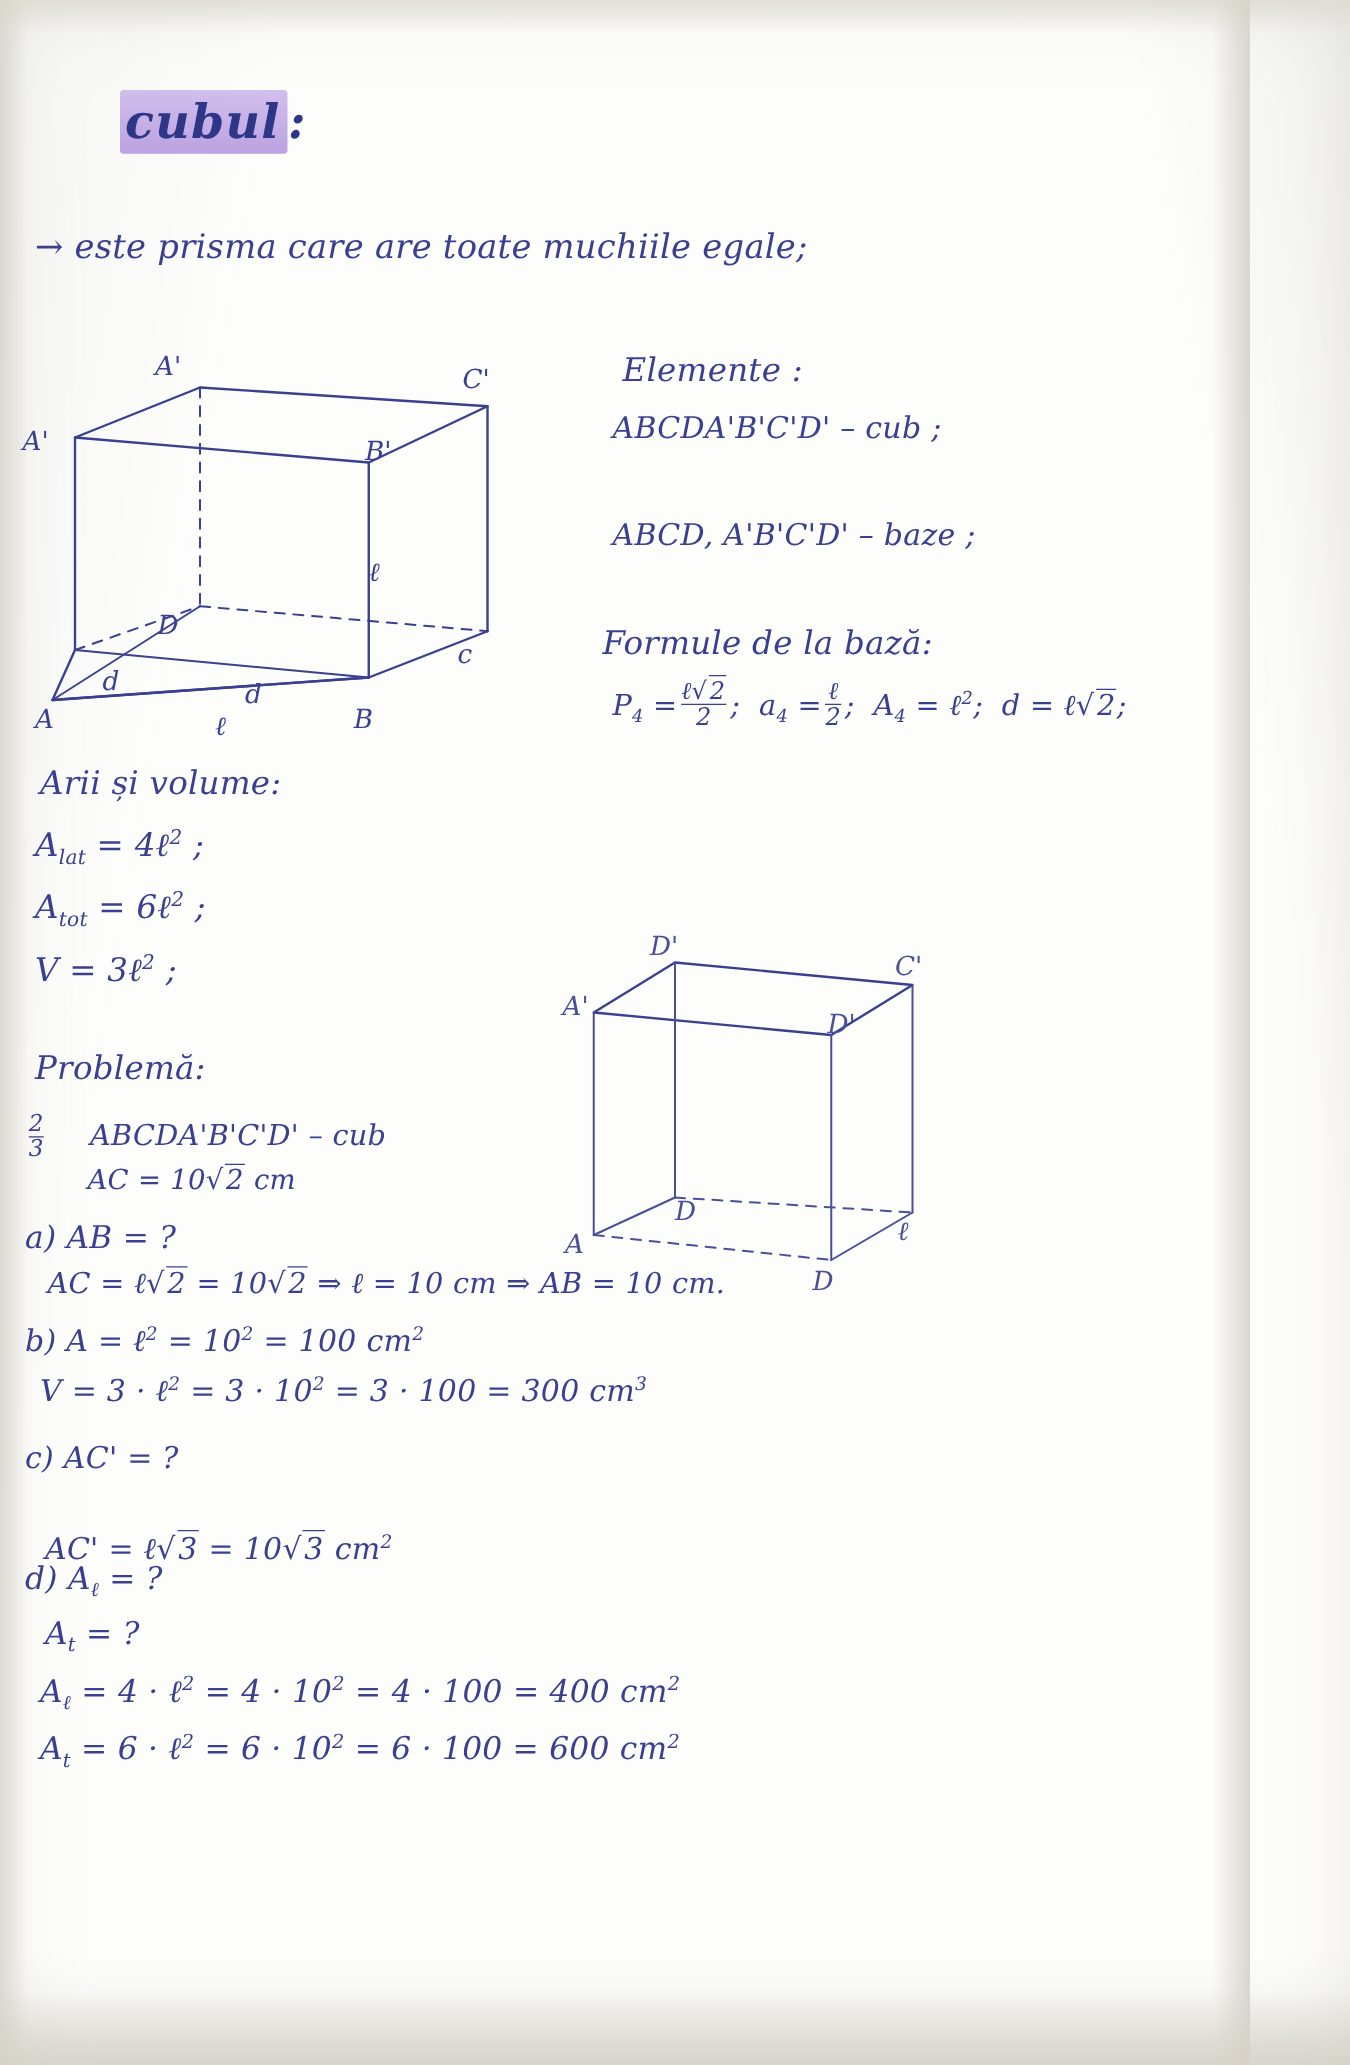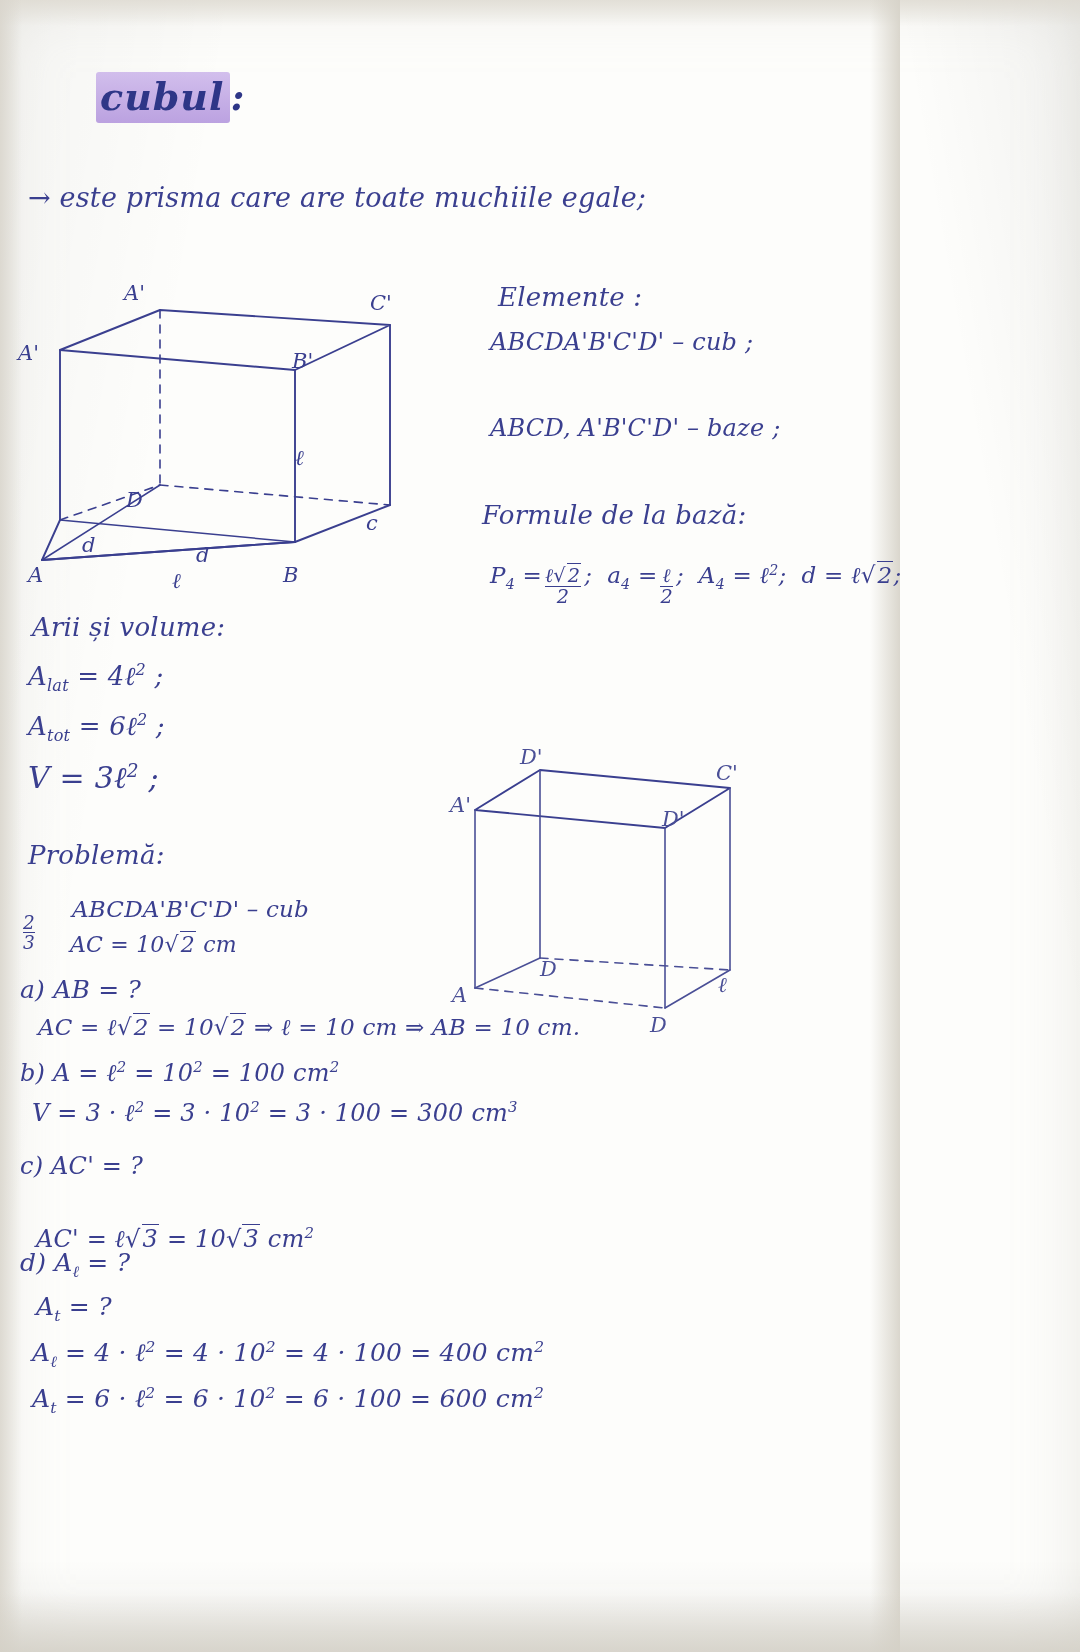--- a/index.html
+++ b/index.html
@@ -9,21 +9,21 @@
   body {
     width: 1080px;
     height: 1652px;
     background: #e9e6df;
     font-family: "DejaVu Sans", sans-serif;
     overflow: hidden;
   }
   .page {
     position: absolute;
     left: 0; top: 0;
-    width: 900px;
+    width: 1000px;
     height: 1652px;
     background:
       radial-gradient(ellipse at 70% 10%, #ffffff 0%, #fbfaf7 45%, #f2f0ea 100%);
   }
   
   .sheet {
     position: absolute;
     left: -8px;
     top: -6px;
     width: 1096px;
@@ -90,21 +90,21 @@
   .elem-head  { left: 498px; top: 282px;  font-size: 26px; }
   .elem-1     { left: 490px; top: 328px;  font-size: 24px; }
   .elem-2     { left: 490px; top: 372px;  font-size: 24px; }
   .elem-3     { left: 490px; top: 414px;  font-size: 24px; }
   .form-head  { left: 482px; top: 500px;  font-size: 26px; }
   .form-row   { left: 490px; top: 545px;  font-size: 23px; }
 
   .arii-head  { left: 32px;  top: 612px;  font-size: 26px; }
   .alat       { left: 28px;  top: 660px;  font-size: 26px; }
   .atot       { left: 28px;  top: 710px;  font-size: 26px; }
-  .vol        { left: 28px;  top: 760px;  font-size: 30px; font-style: italic; }
+  .vol        { left: 28px;  top: 760px;  font-size: 26px; font-style: italic; }
   .prob-head  { left: 28px;  top: 840px;  font-size: 26px; }
 
   .frac23     { left: 20px;  top: 892px;  font-size: 22px; }
   .prob-l1    { left: 72px;  top: 896px;  font-size: 23px; }
   .prob-l2    { left: 70px;  top: 932px;  font-size: 22px; }
 
   .qa         { left: 20px;  top: 975px;  font-size: 25px; }
   .qa1        { left: 38px;  top: 1014px; font-size: 23px; text-align: right; }
   .qb         { left: 20px;  top: 1058px; font-size: 24px; }
   .qb1        { left: 32px;  top: 1098px; font-size: 24px; }
@@ -124,21 +124,21 @@
   .frac {
     display: inline-block;
     text-align: center;
     vertical-align: middle;
     font-size: 0.84em;
     line-height: 1.05;
     margin: 0 3px;
     position: relative;
     top: -2px;
   }
-  .frac .num { display:block;margin-top:23px; }
+  .frac .num { display:block; }
   .frac .den { display:block; border-top: 1.4px solid #3a3f8f; }
 
   svg.fig { position: absolute; overflow: visible; }
   .fig path, .fig line, .fig polyline { fill: none; stroke: #3a3f8f; stroke-width: 1.9; stroke-linecap: round; stroke-linejoin: round;}
   .fig .dash { stroke-dasharray: 8 7; stroke-width: 1.6; }
   .fig .thin { stroke-width: 1.5; }
   .fig text {
     fill: #3a3f8f;
     font-family: "DejaVu Serif", serif;
     font-style: italic;

